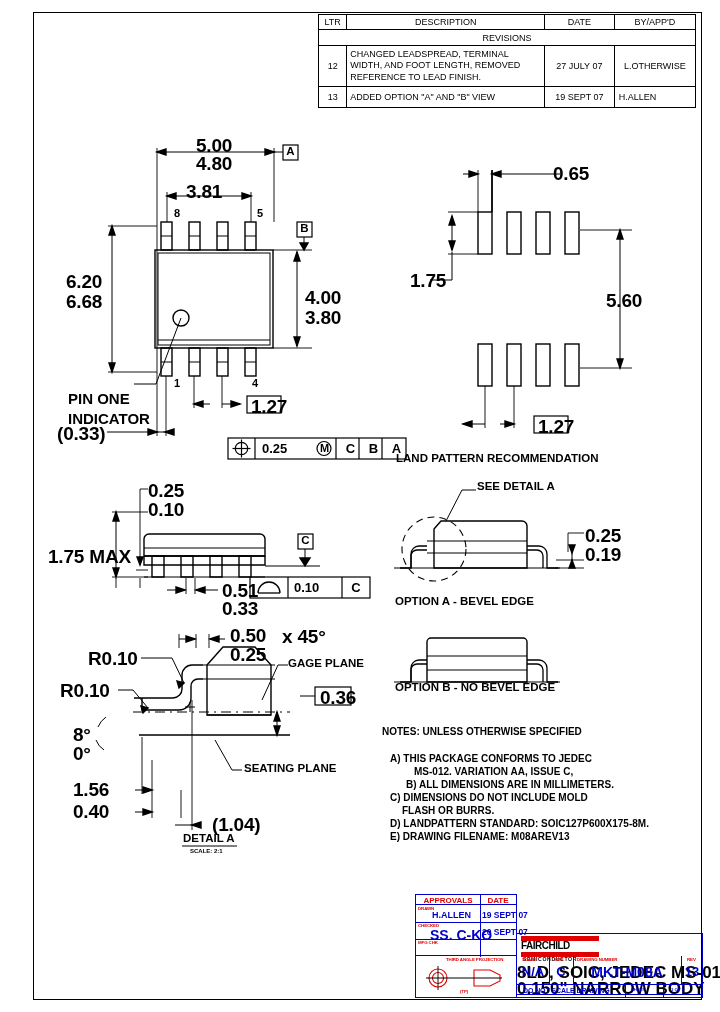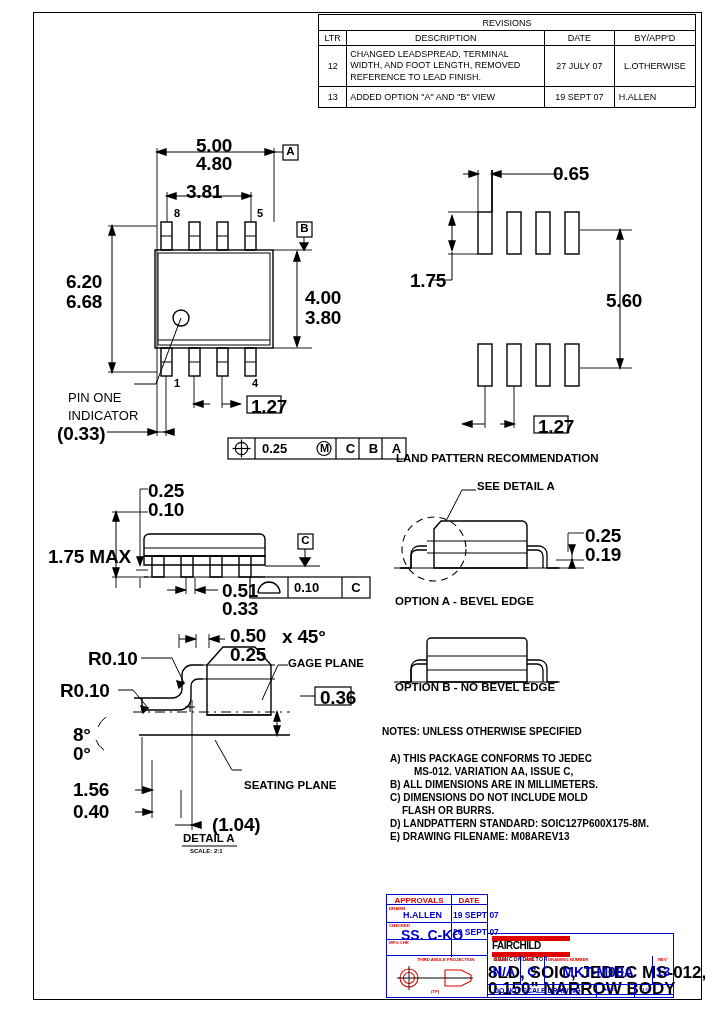--- a/index.html
+++ b/index.html
@@ -7,21 +7,21 @@
        font-family:"Liberation Sans",sans-serif;color:#000;overflow:hidden;}
   #sheet{position:absolute;left:0;top:0;width:720px;height:1012px;}
   .frame{position:absolute;left:33px;top:12px;width:669px;height:988px;
          border:1.6px solid #000;box-sizing:border-box;}
   .abs{position:absolute;}
   svg{position:absolute;left:0;top:0;overflow:visible;}
   .t{position:absolute;white-space:pre;line-height:1;}
   .rvh{font-size:9.5px;}
   .dim{font-size:19px;font-weight:bold;letter-spacing:-0.2px;}
   .dimS{font-size:13px;font-weight:bold;}
-  .lbl{font-size:13px;font-weight:normal;}
+  .lbl{font-size:15px;font-weight:bold;}
   .lblB{font-size:11.5px;font-weight:bold;}
   .note{font-size:10px;font-weight:bold;}
   .pinn{font-size:11px;font-weight:bold;}
   .tb{font-size:8px;font-weight:bold;}
   .tbred{color:#e00000;}
   .tbblue{color:#0000cc;}
   .micro{font-size:4.4px;color:#e00000;font-weight:bold;letter-spacing:-0.1px;}
   .micro2{font-size:4.4px;color:#0000cc;font-weight:bold;letter-spacing:-0.1px;}
   .big{font-size:17px;font-weight:bold;}
   .ctr{text-align:center;}
@@ -31,27 +31,27 @@
 </style>
 </head>
 <body>
 
 <div id="sheet">
   <div class="frame"></div>
 
   <table class="rev" style="left:318px;top:14px;width:378px;">
     <tbody>
         <tr>
-      <td colspan="4" class="ctr rvh" style="height:13px;">REVISIONS</td>
-    </tr>
-    <tr>
       <td class="ctr" style="width:22px;height:12px;">LTR</td>
       <td class="ctr" style="width:208px;">DESCRIPTION</td>
       <td class="ctr" style="width:68px;">DATE</td>
       <td class="ctr" style="width:76px;">BY/APP'D</td>
+    </tr>
+    <tr>
+      <td colspan="4" class="ctr rvh" style="height:13px;">REVISIONS</td>
     </tr>
     <tr>
       <td class="ctr" style="height:38px;">12</td>
       <td style="line-height:1.28;">CHANGED LEADSPREAD, TERMINAL WIDTH, AND FOOT LENGTH, REMOVED REFERENCE TO LEAD FINISH.</td>
       <td class="ctr">27 JULY 07</td>
       <td class="ctr">L.OTHERWISE</td>
     </tr>
     <tr>
       <td class="ctr" style="height:18px;">13</td>
       <td>ADDED OPTION "A" AND "B" VIEW</td>
@@ -390,36 +390,36 @@
   <div class="t dim" style="left:282px;top:627px;">x 45°</div>
   <div class="t dim" style="left:88px;top:649px;">R0.10</div>
   <div class="t dim" style="left:60px;top:681px;">R0.10</div>
   <div class="t dim" style="left:73px;top:725px;">8°</div>
   <div class="t dim" style="left:73px;top:744px;">0°</div>
   <div class="t dim" style="left:73px;top:780px;">1.56</div>
   <div class="t dim" style="left:73px;top:802px;">0.40</div>
   <div class="t dim" style="left:212px;top:815px;">(1.04)</div>
   <div class="t lblB" style="left:288px;top:658px;">GAGE PLANE</div>
   <div class="t dim" style="left:320px;top:688px;">0.36</div>
-  <div class="t lblB" style="left:244px;top:780px;text-align:center;">SEATING PLANE</div>
+  <div class="t lblB" style="left:244px;top:763px;text-align:center;">SEATING PLANE</div>
   <div class="t lblB" style="left:183px;top:833px;">DETAIL A</div>
   <div class="t" style="left:190px;top:848px;font-size:6px;font-weight:bold;">SCALE: 2:1</div>
 
   <div class="t note" style="left:382px;top:727px;">NOTES: UNLESS OTHERWISE SPECIFIED</div>
   <div class="abs" style="left:390px;top:753px;">
     <div class="note" style="margin:0 0 2px 0;">A)  THIS PACKAGE CONFORMS TO JEDEC</div>
     <div class="note" style="margin:0 0 2px 12px;padding-left:12px;">MS-012. VARIATION AA, ISSUE C,</div>
-    <div class="note" style="margin:0 0 2px 0;">B)  ALL DIMENSIONS ARE IN MILLIMETERS.</div>
+    <div class="note" style="margin:0 0 2px 16px;">B)  ALL DIMENSIONS ARE IN MILLIMETERS.</div>
     <div class="note" style="margin:0 0 2px 0;">C)  DIMENSIONS DO NOT INCLUDE MOLD</div>
     <div class="note" style="margin:0 0 2px 12px;">FLASH OR BURRS.</div>
     <div class="note" style="margin:0 0 2px 0;">D) LANDPATTERN STANDARD: SOIC127P600X175-8M.</div>
     <div class="note" style="margin:0 0 2px 0;">E)  DRAWING FILENAME: M08AREV13</div>
   </div>
 
-  <div class="abs" style="left:386px;top:894px;width:288px;height:104px;">
+  <div class="abs" style="left:415px;top:894px;width:288px;height:104px;">
 
     <div class="abs" style="left:0;top:0;width:102px;height:62px;border:1px solid #0000cc;
                 box-sizing:border-box;">
       <div class="abs" style="left:0;top:0;width:100%;height:10px;border-bottom:1px solid #0000cc;
                   box-sizing:border-box;">
         <div class="t tb tbred ctr" style="left:0;top:2px;width:64px;">APPROVALS</div>
         <div class="abs" style="left:64px;top:0;width:1px;height:10px;background:#0000cc;"></div>
         <div class="t tb tbred ctr" style="left:64px;top:2px;width:36px;">DATE</div>
       </div>
       <div class="abs" style="left:64px;top:10px;width:1px;height:52px;background:#0000cc;"></div>

